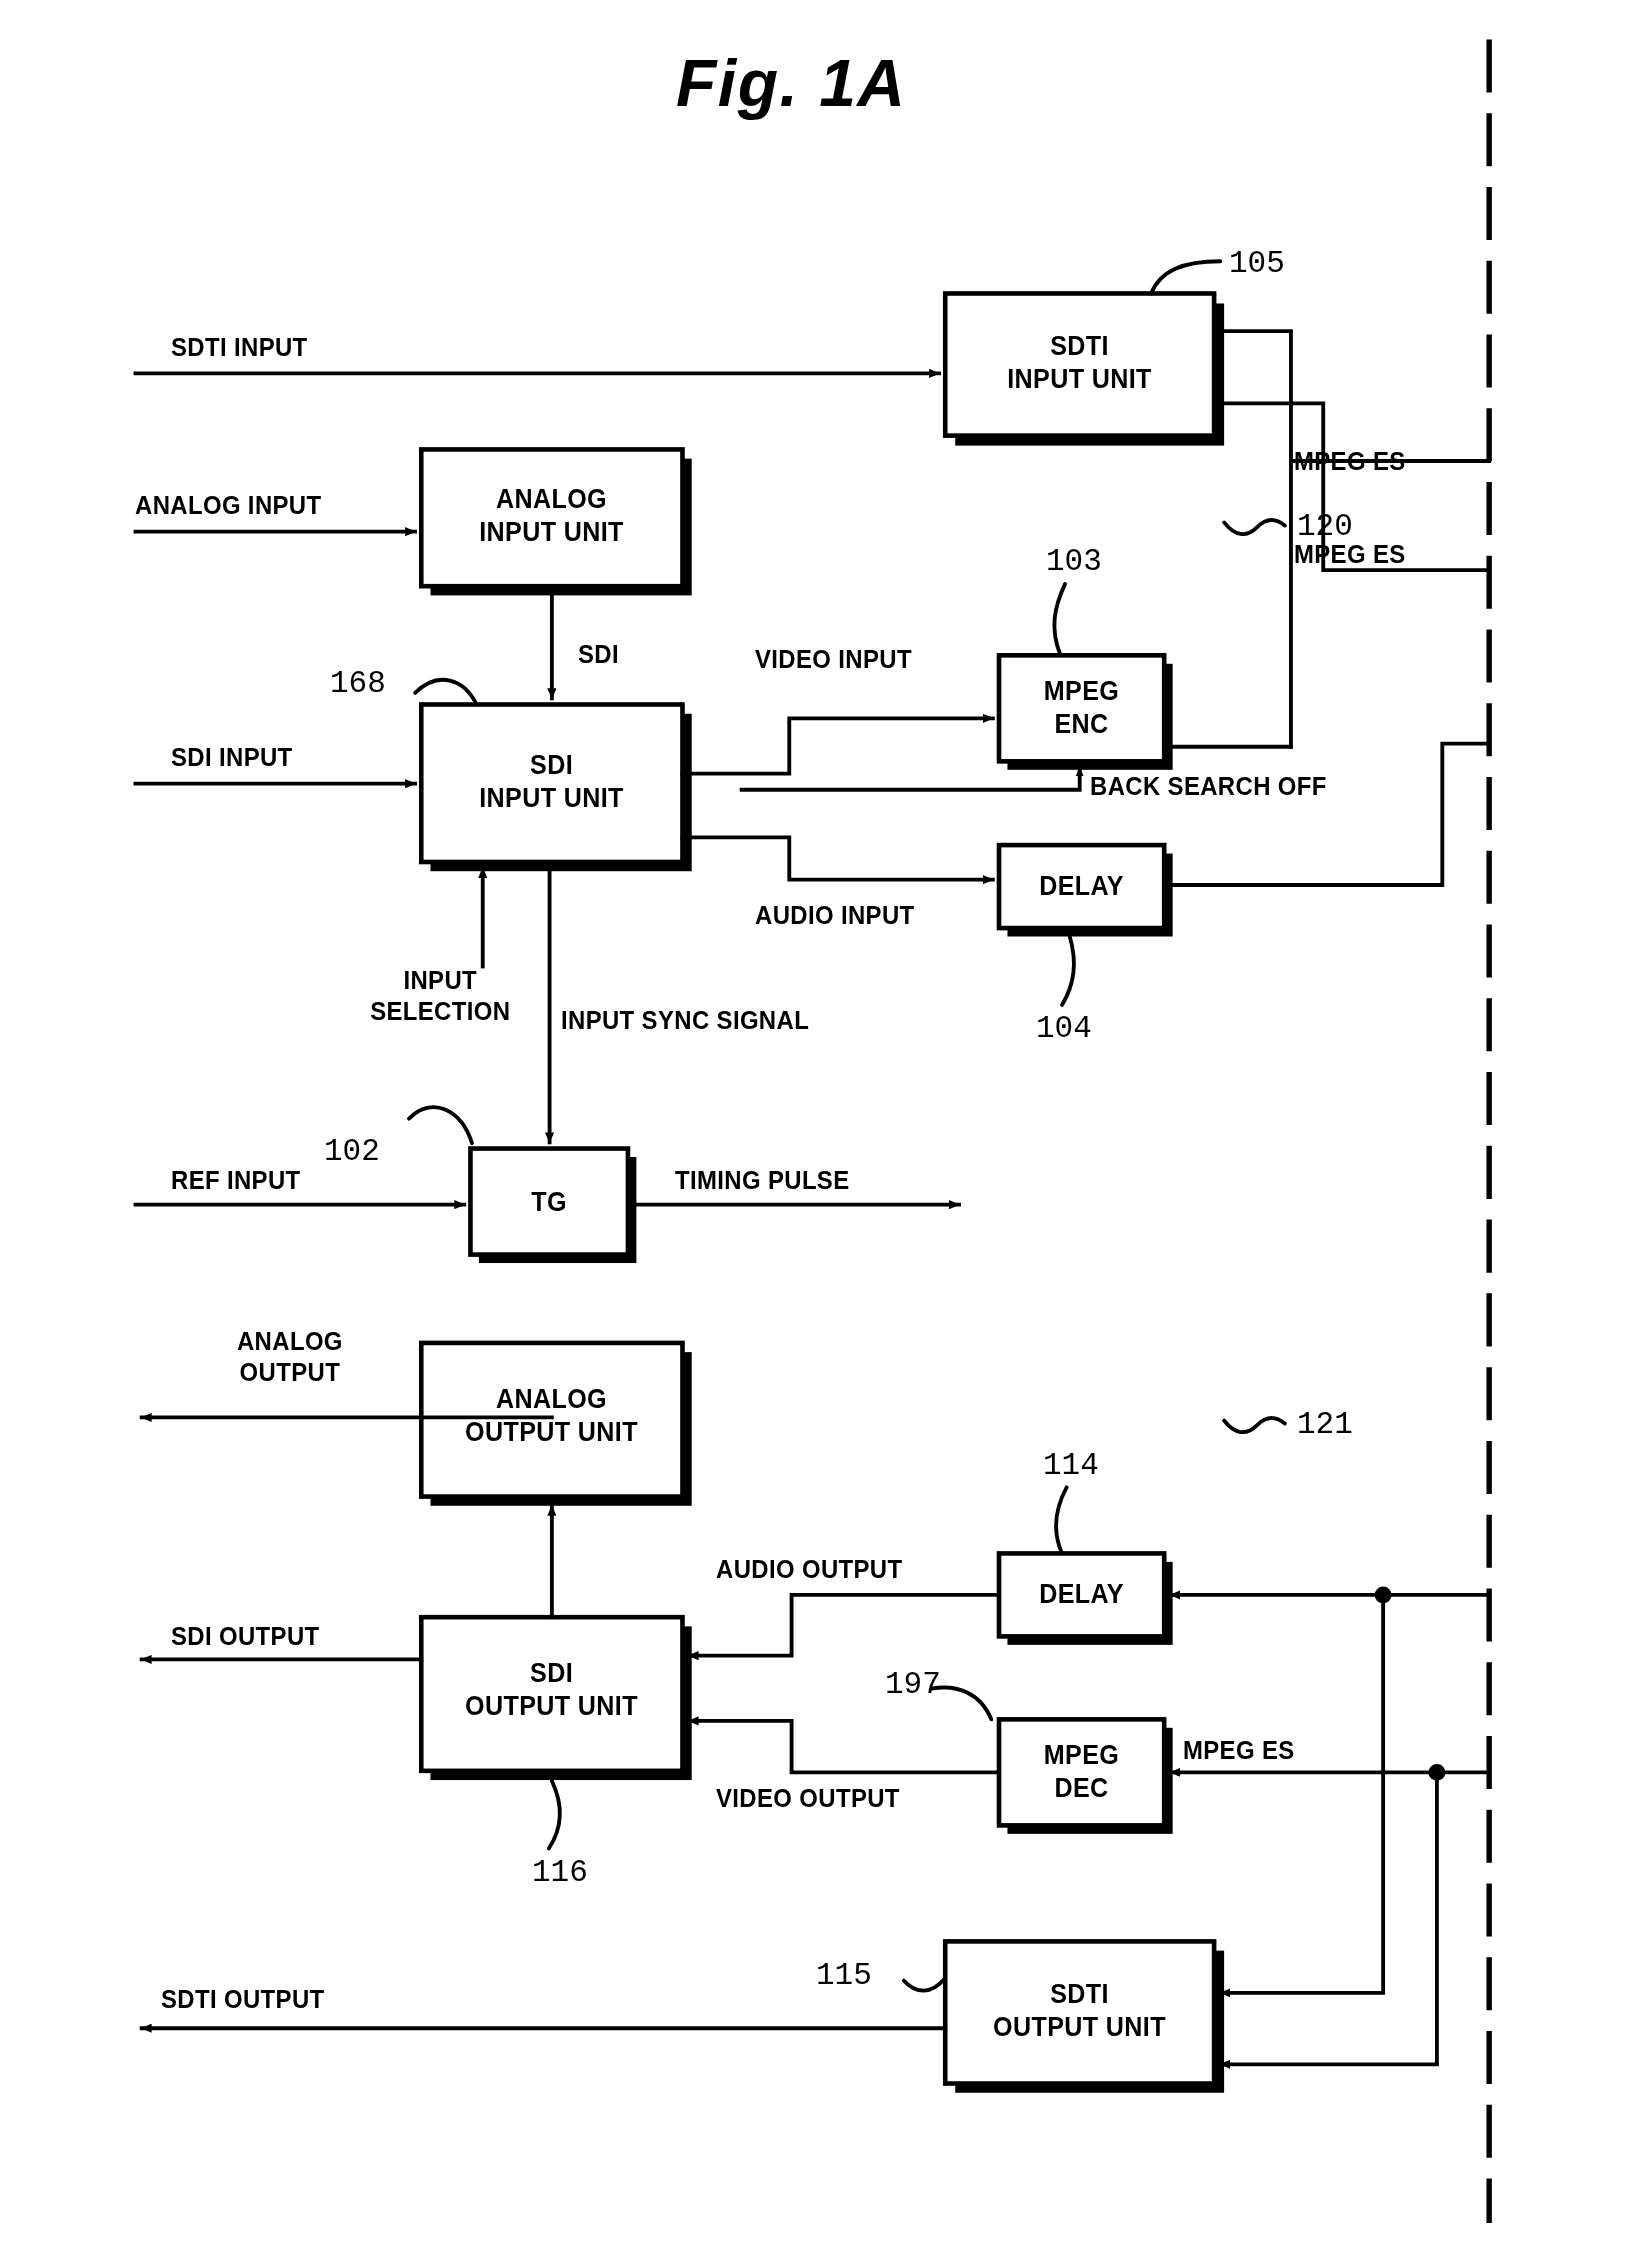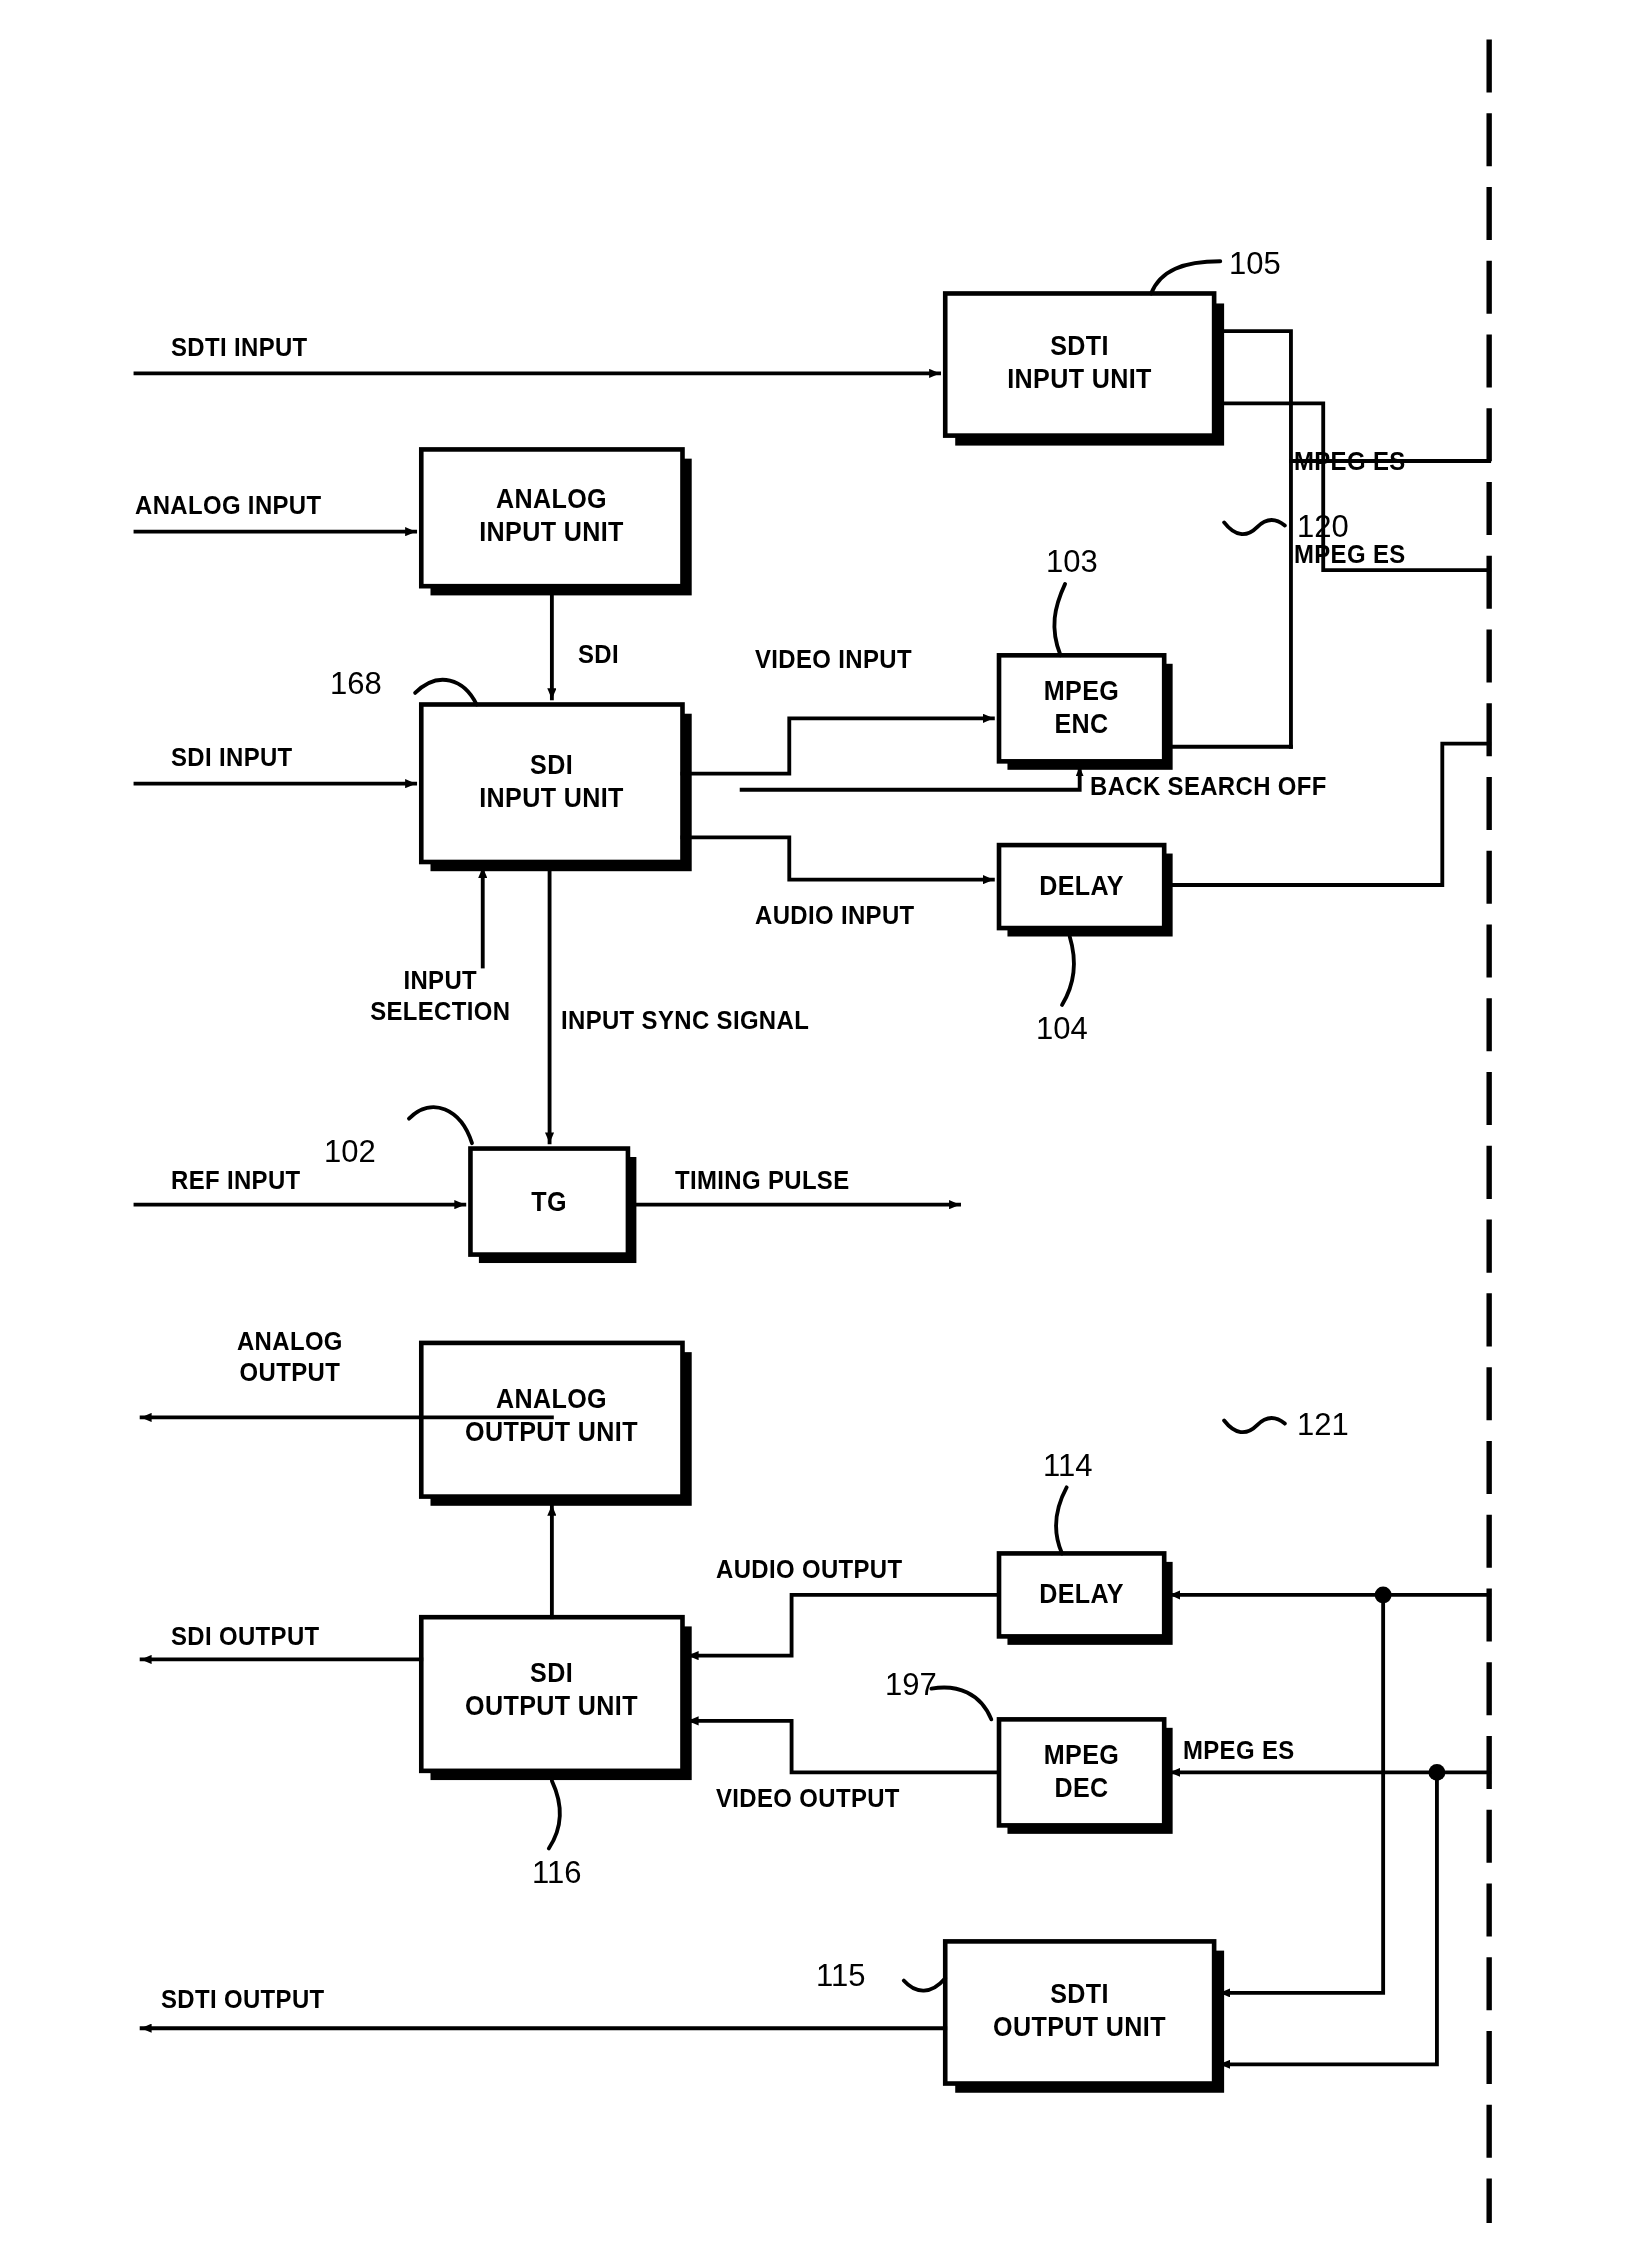--- a/index.html
+++ b/index.html
@@ -16,21 +16,21 @@
   }
   .lbl{
     position:absolute;
     font-family:"Liberation Sans","DejaVu Sans",sans-serif;
     font-size:26px;font-weight:600;color:#000;
     white-space:nowrap;letter-spacing:0.4px;
     transform:scaleX(0.92);transform-origin:left center;
   }
   .ref{
     position:absolute;
-    font-family:Liberation Sans, sans-serif;
+    font-family:Liberation Mono, monospace;
     font-size:31px;font-weight:500;color:#000;white-space:nowrap;
   }
   .boxtxt{
     position:absolute;text-align:center;color:#000;
     font-family:"Liberation Sans","DejaVu Sans",sans-serif;
     font-size:27px;font-weight:600;line-height:1.22;
     white-space:pre-line;letter-spacing:0.4px;
     transform:scaleX(0.93);
   }
 </style>
@@ -157,20 +157,21 @@
 
         <path d="M1382,2022 C1368,1990 1374,1962 1388,1936"></path>
 
         <path d="M1290,2238 C1276,2204 1246,2192 1212,2198"></path>
 
         <path d="M1230,2575 C1212,2596 1192,2596 1176,2578"></path>
       </g>
     </g>
   </svg>
 
+  <div class="fig-title" style="left:676px;top:45px;">Fig. 1A</div>
 
   <div class="boxtxt" style="left:945px;top:330px;width:269px;">SDTI
 INPUT UNIT</div>
   <div class="boxtxt" style="left:421px;top:483px;width:261px;">ANALOG
 INPUT UNIT</div>
   <div class="boxtxt" style="left:421px;top:749px;width:261px;">SDI
 INPUT UNIT</div>
   <div class="boxtxt" style="left:999px;top:675px;width:165px;">MPEG
 ENC</div>
   <div class="boxtxt" style="left:999px;top:870px;width:165px;">DELAY</div>

